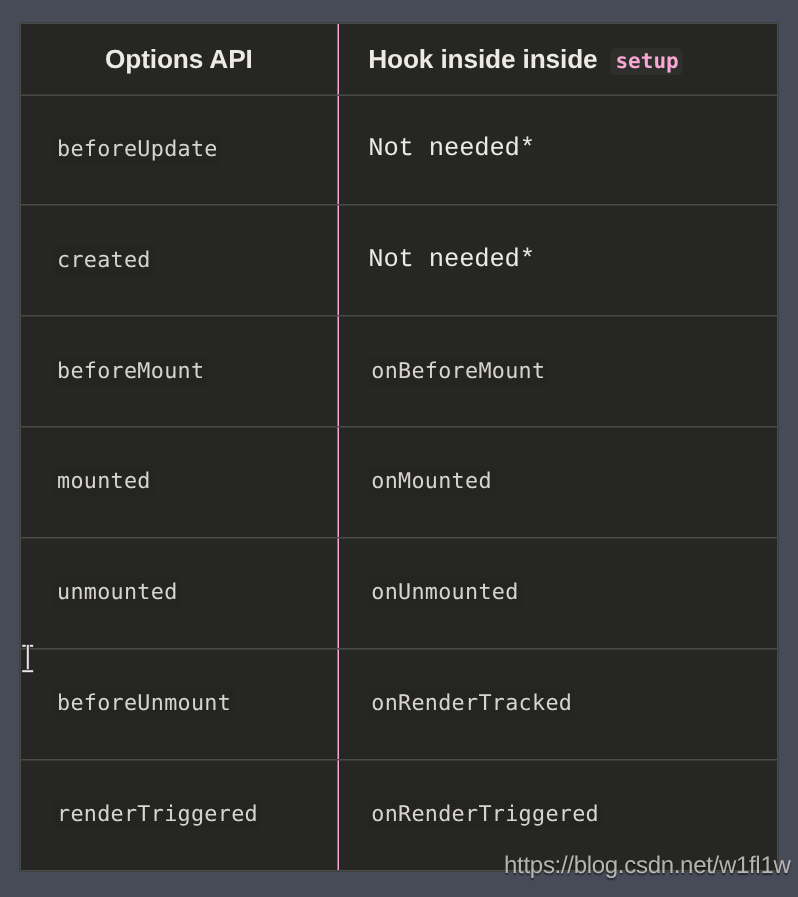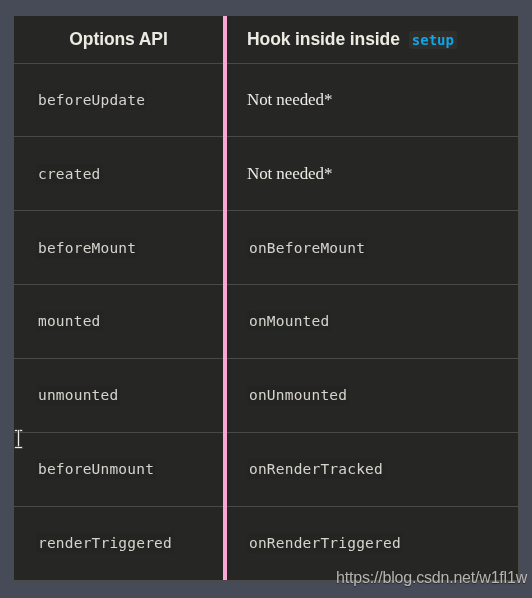--- a/index.html
+++ b/index.html
@@ -42,21 +42,21 @@
     border-collapse: collapse;
     table-layout: fixed;
   }
 
   table.hooks-table col.c1 { width: 211px; }
   table.hooks-table col.c2 { width: auto; }
 
   table.hooks-table th,
   table.hooks-table td {
     border-bottom: 1px solid #4a4a46;
-    border-right: 4px solid #f9a8d4;
+    border-right: 1px solid #f9a8d4;
     padding: 0 10px 0 22px;
     height: 47px;
     vertical-align: middle;
     text-align: left;
     box-sizing: border-box;
     background: #262624;
   }
   table.hooks-table th:last-child,
   table.hooks-table td:last-child {
     border-right: none;
@@ -81,21 +81,21 @@
     padding-left: 10px;
   }
   thead th.th-right {
     padding-left: 20px;
   }
 
   .hdr-code {
     font-family: "DejaVu Sans Mono", "Liberation Mono", monospace;
     font-size: 14px;
     font-weight: bold;
-    color: #0ea5e9;
+    color: #f9a8d4;
     background: #2e2e2b;
     border-radius: 3px;
     padding: 1px 3px;
     margin-left: 9px;
     letter-spacing: 0px;
   }
 
   
   td.code-cell {
     font-family: "DejaVu Sans Mono", "Liberation Mono", monospace;
@@ -104,21 +104,21 @@
     letter-spacing: 0.2px;
     white-space: nowrap;
   }
   td.code-cell .chip {
     background: #242423;
     border-radius: 3px;
     padding: 2px 2px;
   }
 
   td.plain-cell {
-    font-family: Liberation Serif, serif;
+    font-family: Liberation Mono, monospace;
     font-size: 17px;
     color: #eceae3;
     letter-spacing: -0.1px;
     white-space: nowrap;
     margin-top: 11px;
   }
 
   
   #watermark {
     position: absolute;

